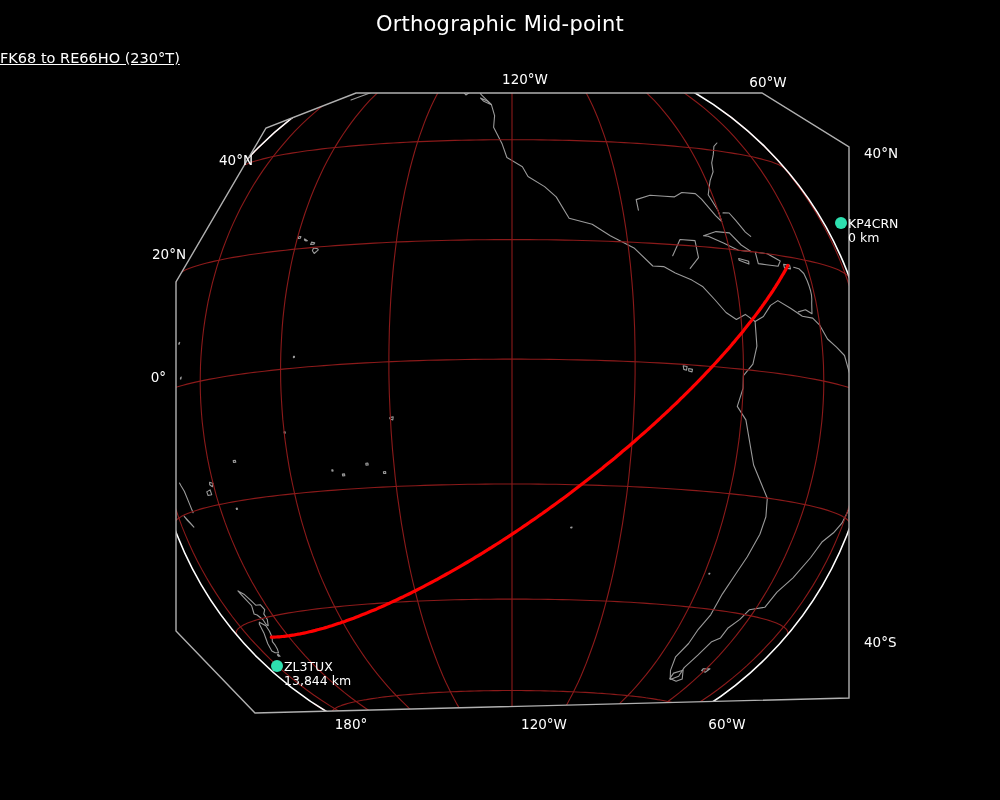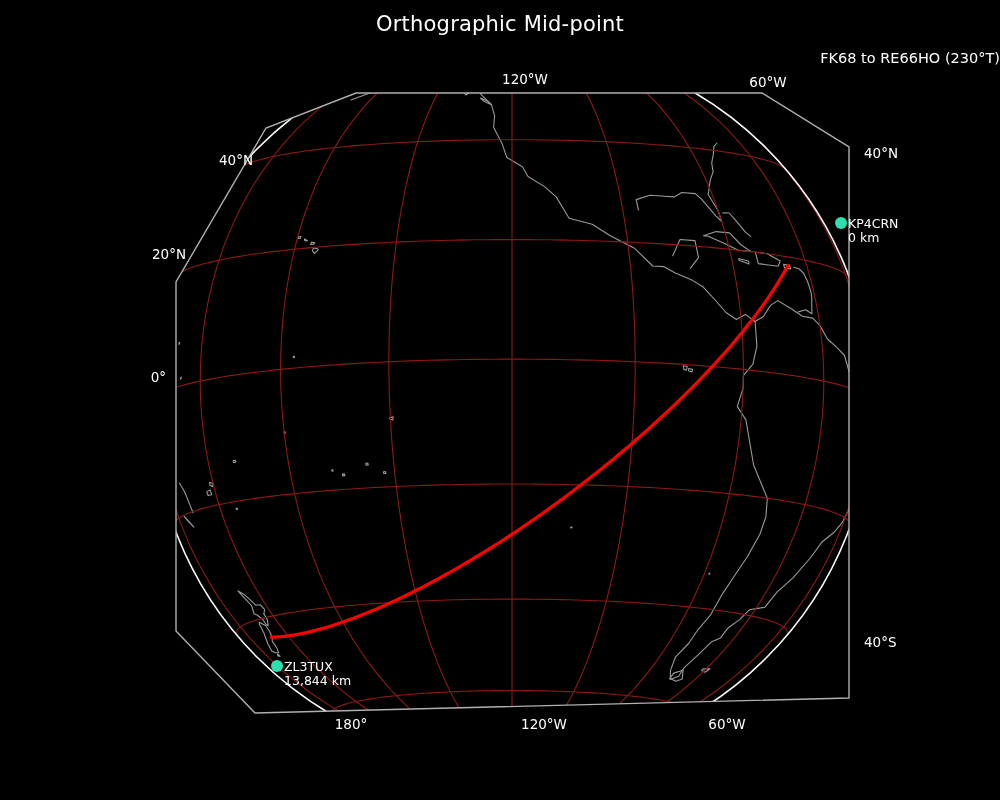--- a/index.html
+++ b/index.html
@@ -29,23 +29,24 @@
     text-align: center;
     font-size: 21px;
     color: #ffffff;
     letter-spacing: 0.2px;
   }
   .subtitle {
     position: absolute;
     left: 0;
     top: 50px;
     width: 1000px;
-    text-align: right;
+    text-align: left;
     font-size: 14.5px;
     color: #ffffff;
+    text-decoration: underline;
   }
   #mapsvg {
     position: absolute;
     left: 0;
     top: 0;
   }
   .tick-label {
     font-family: "DejaVu Sans", sans-serif;
     font-size: 13.5px;
     fill: #ffffff;

